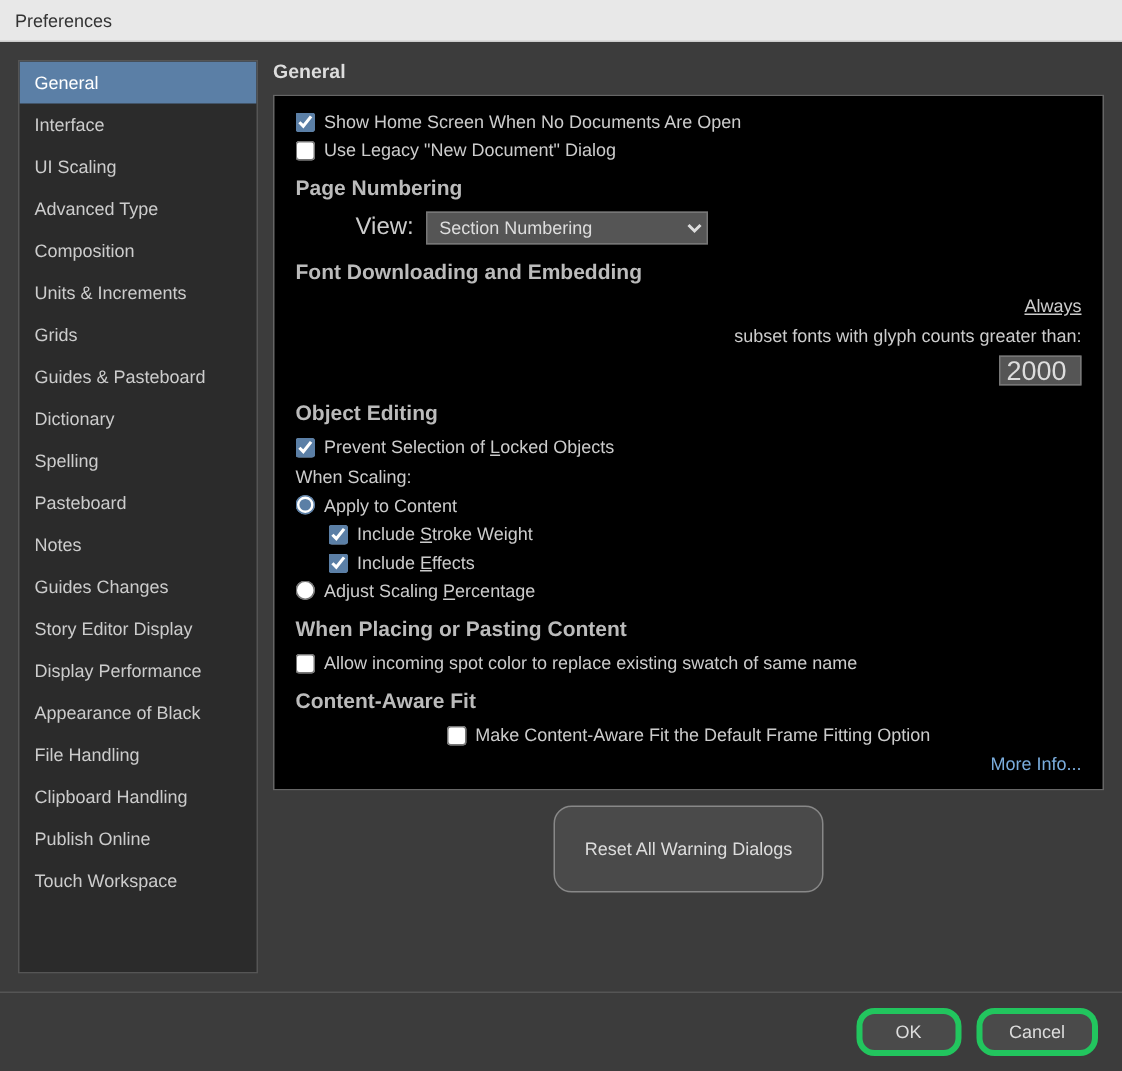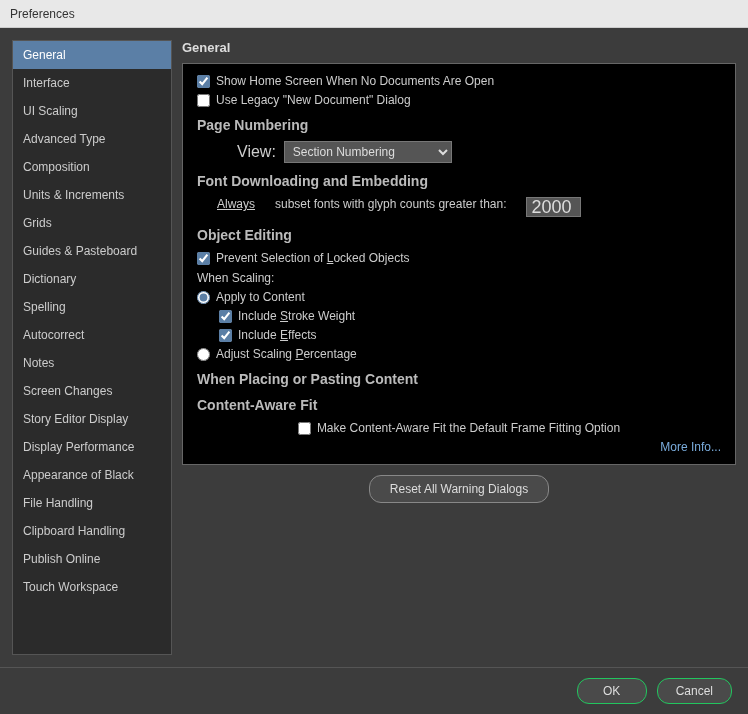--- a/index.html
+++ b/index.html
@@ -86,21 +86,21 @@
       color: #ccc;
       font-size: 12px;
     }
     .checkbox-row input[type="checkbox"] {
       accent-color: #5b7fa6;
       width: 13px;
       height: 13px;
     }
     .radio-row {
       display: flex;
-      align-items: flex-end;
+      align-items: flex-start;
       gap: 6px;
       margin-bottom: 5px;
       color: #ccc;
       font-size: 12px;
     }
     .radio-row input[type="radio"] {
       accent-color: #5b7fa6;
       width: 13px;
       height: 13px;
     }
@@ -116,66 +116,67 @@
     }
     .inline-field label {
       font-size: 16px;
     }
     .select-dropdown {
       background: #555;
       color: #ddd;
       border: 1px solid #777;
       padding: 2px 4px;
       font-size: 12px;
-      width: 168px;
+      width: 188px;
       height: 22px;
       cursor: pointer;
     }
     .text-input {
       background: #555;
       color: #ddd;
       border: 1px solid #777;
       padding: 2px 4px;
       font-size: 18px;
       width: 55px;
       height: 20px;
     }
     .font-subset-row {
       display: flex;
-      align-items: flex-start;
-      gap: 20px;
+      align-items: flex-end;
+      gap: 6px;
       color: #ccc;
       font-size: 12px;
       flex-wrap: wrap;
+      flex-direction: column;
     }
     
     .button-bar {
       display: flex;
       justify-content: flex-end;
       align-items: center;
       padding: 10px 16px;
       gap: 10px;
       background: #3c3c3c;
       border-top: 1px solid #555;
     }
     .btn {
       padding: 5px 18px;
       font-size: 12px;
       border-radius: 12px;
-      border: 1px solid #22c55e;
+      border: 4px solid #22c55e;
       background: #4a4a4a;
       color: #ddd;
       cursor: pointer;
       min-width: 70px;
       text-align: center;
     }
     .reset-btn {
       display: block;
       margin: 10px auto;
-      padding: 6px 18px;
+      padding: 21px 18px;
       font-size: 12px;
       border-radius: 12px;
       border: 1px solid #888;
       background: #4a4a4a;
       color: #ddd;
       cursor: pointer;
       min-width: 180px;
       text-align: center;
     }
     .more-info-link {
@@ -208,23 +209,23 @@
     <div class="sidebar-item active">General</div>
         <div class="sidebar-item">Interface</div>
         <div class="sidebar-item">UI Scaling</div>
         <div class="sidebar-item">Advanced Type</div>
         <div class="sidebar-item">Composition</div>
         <div class="sidebar-item">Units &amp; Increments</div>
         <div class="sidebar-item">Grids</div>
         <div class="sidebar-item">Guides &amp; Pasteboard</div>
         <div class="sidebar-item">Dictionary</div>
         <div class="sidebar-item">Spelling</div>
-        <div class="sidebar-item">Autocorrect</div>
+        <div class="sidebar-item">Pasteboard</div>
         <div class="sidebar-item">Notes</div>
-        <div class="sidebar-item">Screen Changes</div>
+        <div class="sidebar-item">Guides Changes</div>
         <div class="sidebar-item">Story Editor Display</div>
         <div class="sidebar-item">Display Performance</div>
         <div class="sidebar-item">Appearance of Black</div>
         <div class="sidebar-item">File Handling</div>
         <div class="sidebar-item">Clipboard Handling</div>
         <div class="sidebar-item">Publish Online</div>
         <div class="sidebar-item">Touch Workspace</div>
       </div>
 
     <div class="main-content">
@@ -280,20 +281,24 @@
             <label>Include <u>E</u>ffects</label>
           </div>
           <div class="radio-row">
             <input type="radio" name="scaling" style="">
             <label>Adjust Scaling <u>P</u>ercentage</label>
           </div>
         </div>
 
         <div style="margin-top:10px;">
           <div class="section-box-title">When Placing or Pasting Content</div>
+          <div class="checkbox-row">
+            <input type="checkbox" style="">
+            <label>Allow incoming spot color to replace existing swatch of same name</label>
+          </div>
         </div>
 
         <div style="margin-top:10px;">
           <div class="section-box-title">Content-Aware Fit</div>
           <div class="content-aware-row">
             <div class="checkbox-row">
               <input type="checkbox" style="">
               <label>Make Content-Aware Fit the Default Frame Fitting Option</label>
             </div>
             <a class="more-info-link">More Info...</a>

